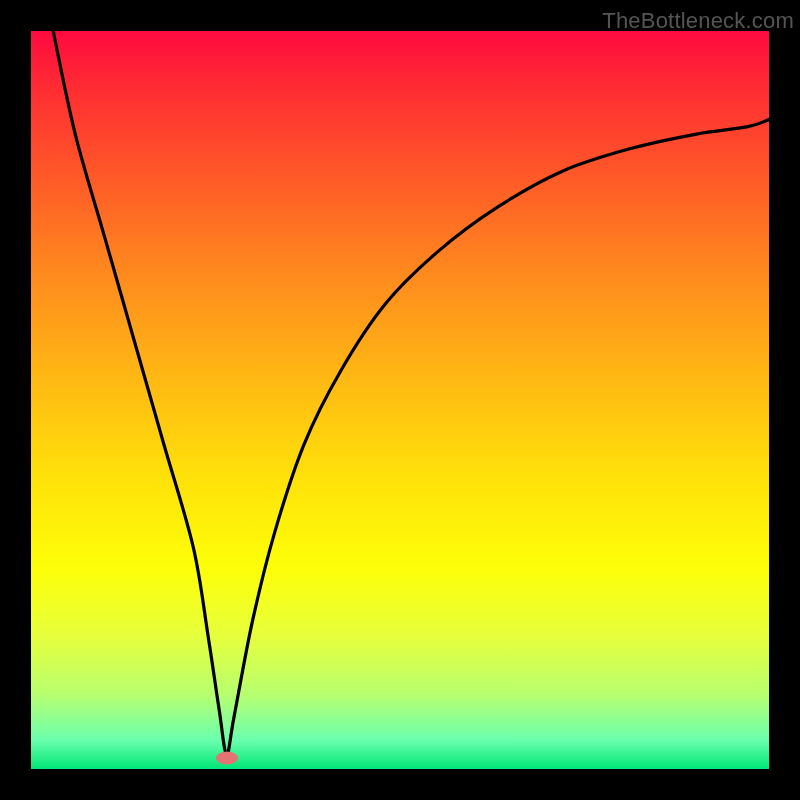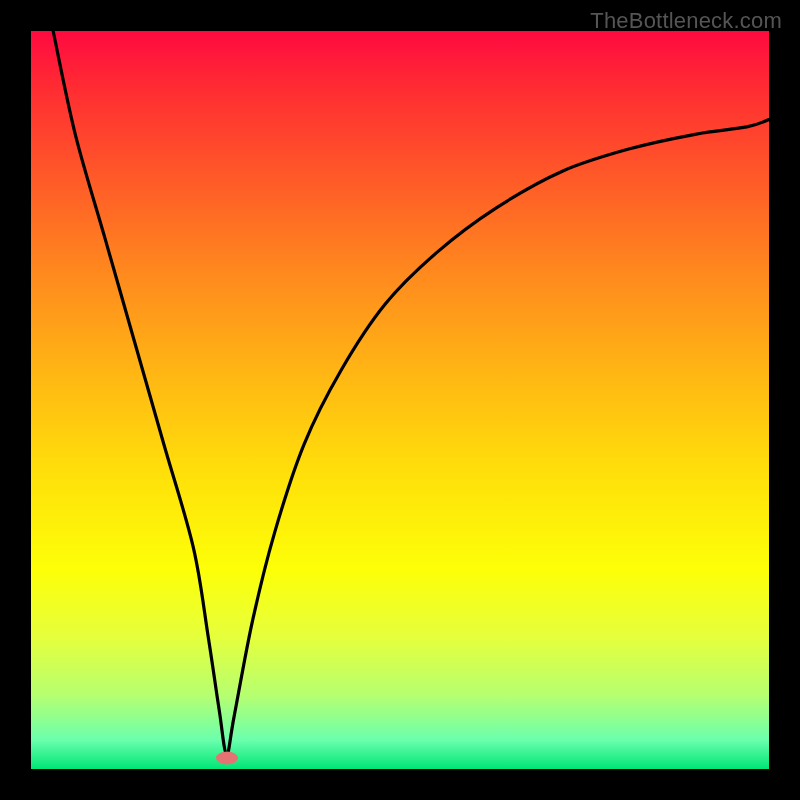--- a/index.html
+++ b/index.html
@@ -7,21 +7,21 @@
     width: 800px;
     height: 800px;
     background: #000;
     position: relative;
     font-family: Arial, sans-serif;
     overflow: hidden;
   }
   .watermark {
     position: absolute;
     top: 8px;
-    right: 18px;
+    right: 6px;
     color: #555;
     font-size: 22px;
     font-weight: 500;
     z-index: 10;
     letter-spacing: 0.2px;
     margin-left: 12px;
   }
   .plot-area {
     position: absolute;
     left: 31px;

